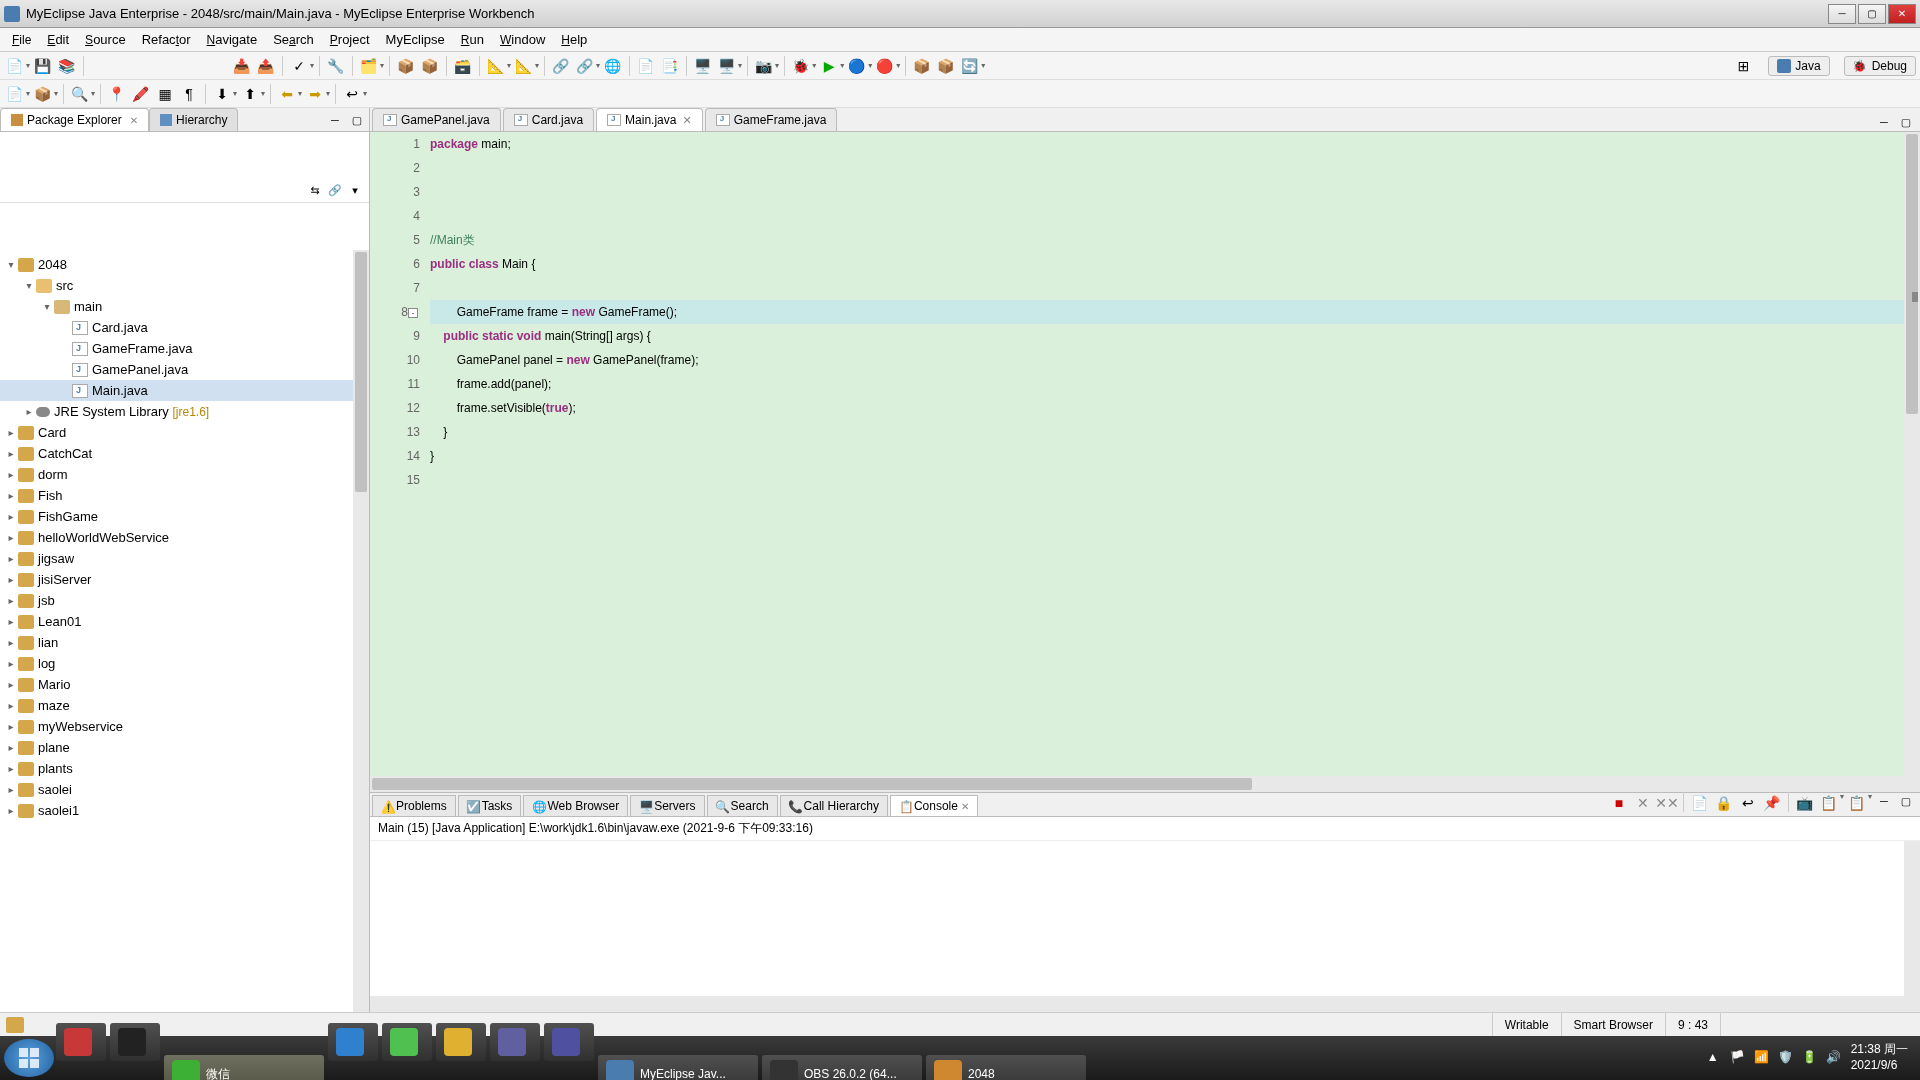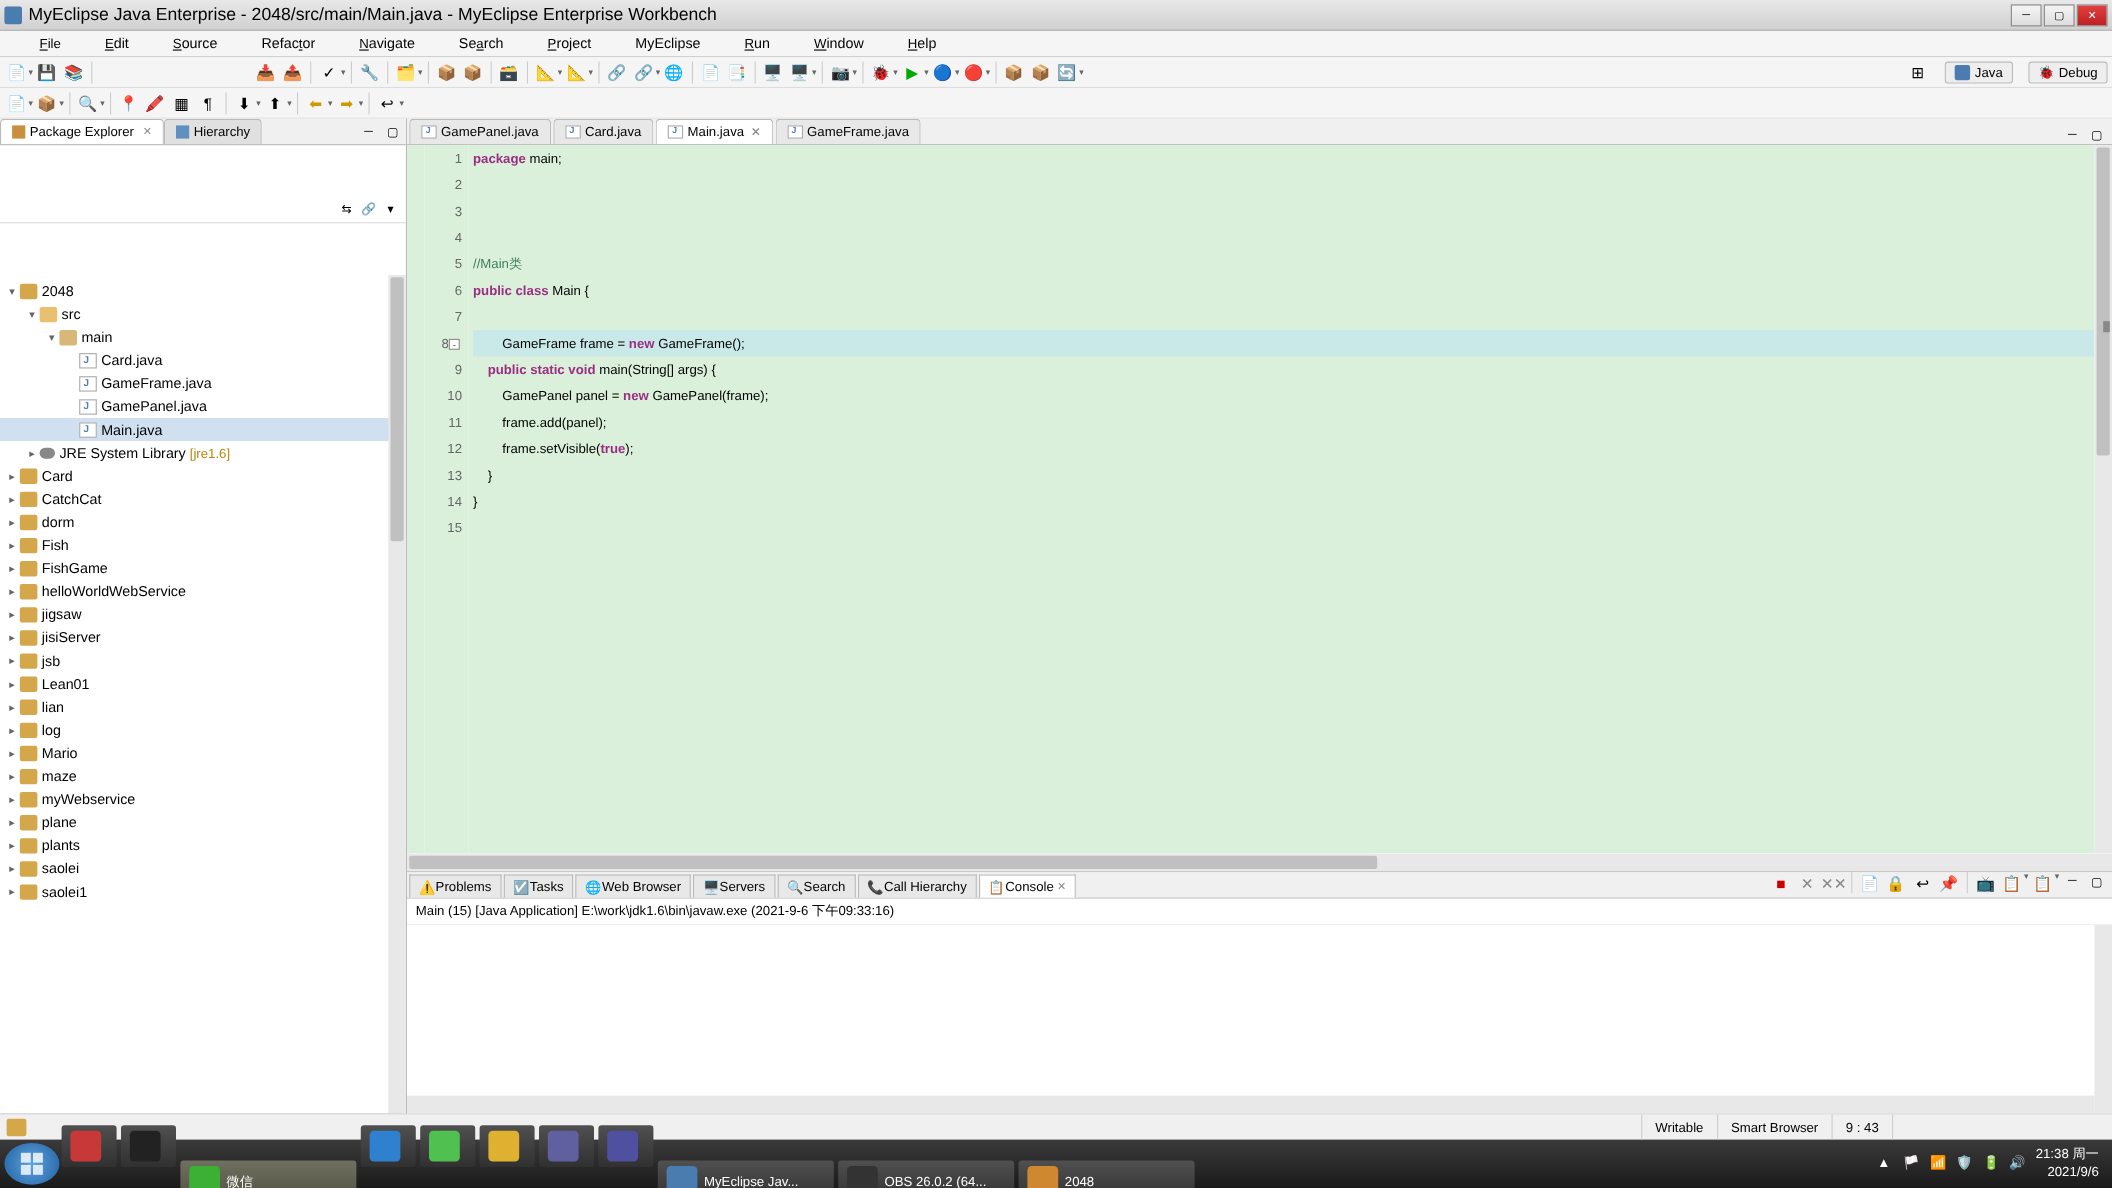--- a/index.html
+++ b/index.html
@@ -1,28 +1,28 @@
 <!DOCTYPE html>
 <html><head>
 <meta charset="utf-8">
 <style>
 * { margin: 0; padding: 0; box-sizing: border-box; font-family: 'Segoe UI', Tahoma, sans-serif; font-size: 12px; }
 body { width: 1920px; height: 1080px; overflow: hidden; background: #f0f0f0; }
 
 
 .title-bar { height: 28px; background: linear-gradient(to bottom, #e8e8e8, #d0d0d0); display: flex; align-items: center; padding: 0 4px; border-bottom: 1px solid #999; }
 .title-bar-icon { width: 16px; height: 16px; background: #4a7cb0; border-radius: 2px; margin-right: 6px; }
-.title-bar-text { flex: 1; font-size: 16px; color: #000; }
+.title-bar-text { flex: 1; font-size: 13px; color: #000; }
 .title-bar-buttons { display: flex; gap: 2px; }
 .title-btn { width: 28px; height: 20px; display: flex; align-items: center; justify-content: center; border: 1px solid #888; background: linear-gradient(to bottom, #f5f5f5, #ddd); font-size: 10px; cursor: pointer; }
 .title-btn.close { background: linear-gradient(to bottom, #e04040, #c02020); color: #fff; }
 
 
 .menu-bar { height: 24px; background: #f5f5f5; display: flex; align-items: center; padding: 0 4px; border-bottom: 1px solid #ccc; }
-.menu-item { padding: 3px 8px; cursor: pointer; font-size: 13px; margin-left: 24px; }
+.menu-item { padding: 3px 8px; cursor: pointer; font-size: 13px; }
 .menu-item u { text-decoration: underline; }
 
 
 .toolbar-row { height: 28px; background: #f5f5f5; display: flex; align-items: center; padding: 0 4px; border-bottom: 1px solid #ddd; gap: 2px; }
 .tool-btn { width: 22px; height: 22px; display: inline-flex; align-items: center; justify-content: center; cursor: pointer; border-radius: 2px; font-size: 14px; }
 .tool-sep { width: 1px; height: 20px; background: #ccc; margin: 0 3px; }
 .tool-dropdown { font-size: 8px; color: #666; margin-left: -2px; }
 .perspective-btn { padding: 2px 8px; display: inline-flex; align-items: center; gap: 4px; border: 1px solid #bbb; background: #eee; border-radius: 3px; cursor: pointer; font-size: 12px; margin-left: 12px; }
 .toolbar-spacer { flex: 1; }
 
@@ -102,21 +102,21 @@
 
 
 .taskbar { height: 44px; background: linear-gradient(to bottom, #3a3a3a, #1a1a1a); display: flex; align-items: center; padding: 0 4px; }
 .start-btn { width: 50px; height: 38px; background: radial-gradient(circle, #5fa3e0, #2060a0); border-radius: 50%; cursor: pointer; display:flex; align-items:center; justify-content:center; }
 .task-item { height: 38px; min-width: 50px; margin: 0 2px; background: linear-gradient(to bottom, #505050, #303030); border-radius: 3px; display: flex; align-items: center; padding: 0 8px; cursor: pointer; color: #fff; font-size: 12px; gap: 6px; }
 .task-item.active { background: linear-gradient(to bottom, #707060, #505040); }
 .task-item.wide { min-width: 160px; margin-top: 32px; }
 .task-icon { width: 28px; height: 28px; border-radius: 4px; display:inline-flex; align-items:center; justify-content:center; font-size:14px; color:#fff; }
 .tray { margin-left: auto; display: flex; align-items: center; gap: 8px; color: #fff; font-size: 11px; padding-right: 8px; }
 .tray-icon { width: 16px; height: 16px; display:inline-block; }
-.tray-clock { text-align: right; line-height: 1.3; }
+.tray-clock { line-height: 1.3; }
 
 svg { display: block; }
 </style>
 </head>
 <body>
 
 <div class="title-bar">
   <div class="title-bar-icon"></div>
   <div class="title-bar-text">MyEclipse Java Enterprise - 2048/src/main/Main.java - MyEclipse Enterprise Workbench</div>
   <div class="title-bar-buttons">

